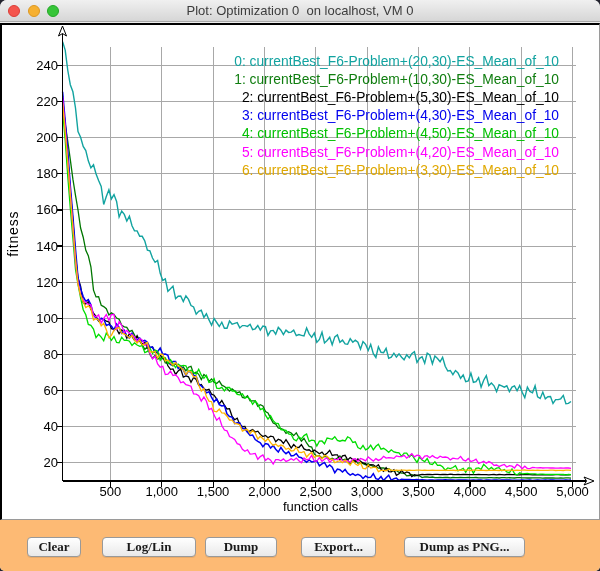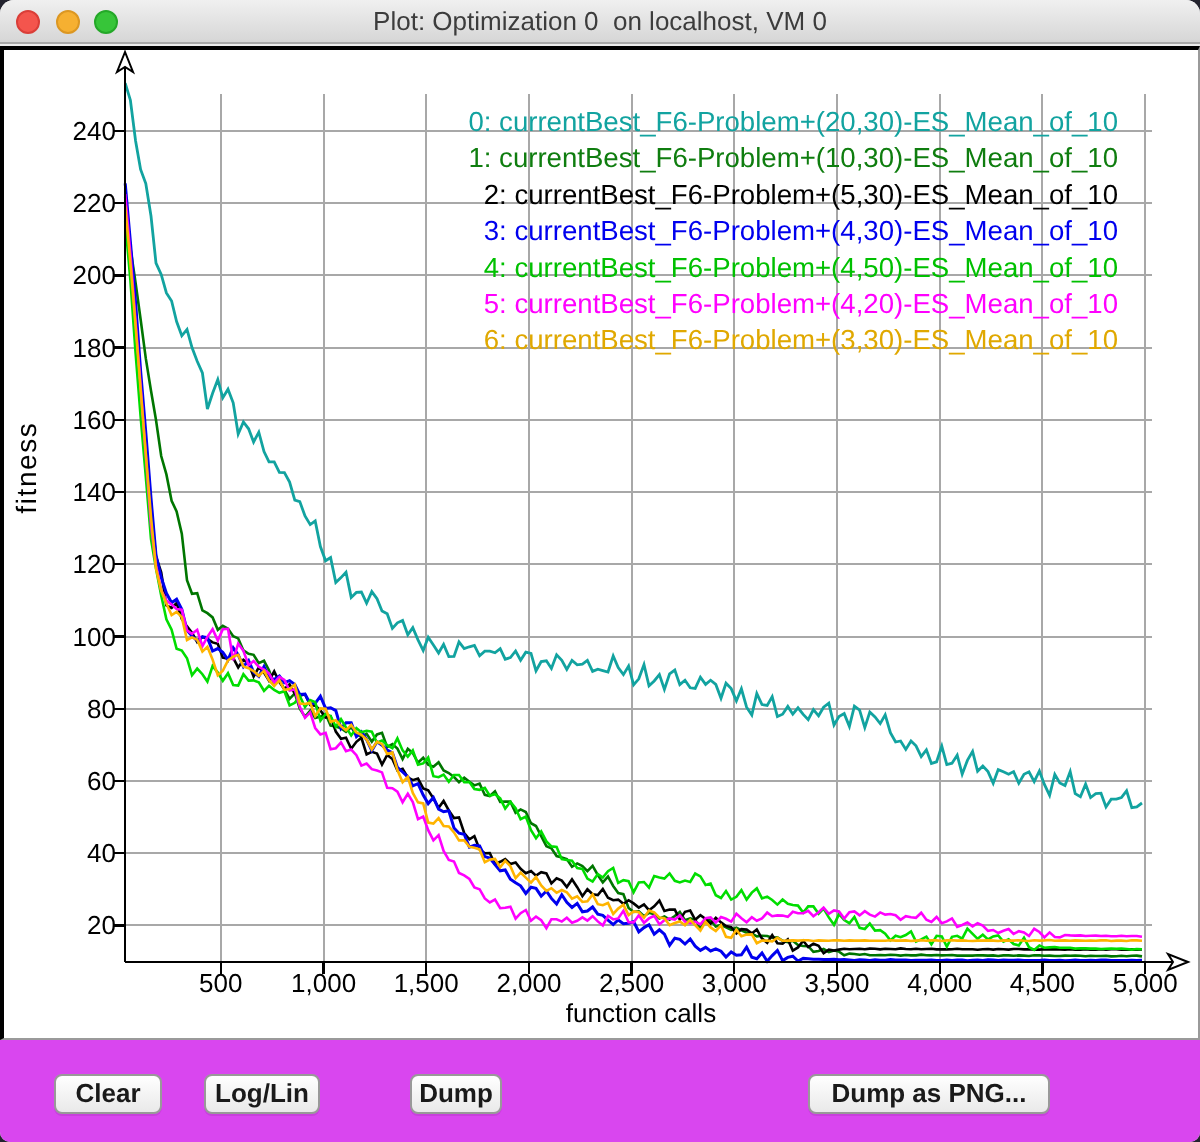--- a/index.html
+++ b/index.html
@@ -5,21 +5,21 @@
 #win { position:absolute; left:0; top:0; width:600px; height:571px;
   border-radius:7px 7px 5px 5px; overflow:hidden; background:#ededed; }
 #titlebar { position:absolute; left:0; top:0; width:600px; height:22px;
   background:linear-gradient(#f0f0f0, #d6d6d6); border-bottom:1px solid #a9a9a9; }
 #title { position:absolute; left:0; top:0; width:600px; height:22px; line-height:22px;
   text-align:center; font-size:13px; color:#3c3c3c; }
 .tl { position:absolute; top:5px; width:12px; height:12px; border-radius:50%; }
 #panel { position:absolute; left:0; top:23px; width:600px; height:497px;
   background:#fff; border-top:2px solid #000; border-left:2px solid #000;
   border-right:1px solid #9a9a9a; border-bottom:1px solid #9a9a9a; }
-#bbar { position:absolute; left:0; top:520px; width:600px; height:51px; background:#d946ef; }
+#bbar { position:absolute; left:0; top:520px; width:600px; height:51px; background:#fdba74;font-family:Liberation Serif, serif; }
 .btn { position:absolute; top:17px; height:20px; border:1px solid #999;
   border-radius:4px; background:linear-gradient(#ffffff,#f4f4f4 50%,#e9e9e9);
   font-size:13px; font-weight:bold; color:#1a1a1a; text-align:center; line-height:18px;
   box-shadow:0 1px 0 rgba(0,0,0,0.08); }
 svg text { font-family:"Liberation Sans", sans-serif; font-size:13px; fill:#000000; }
 svg text.lg { font-size:13.8px; }
 </style></head><body>
 <div id="win">
  <div id="titlebar">
   <div id="title">Plot: Optimization 0&nbsp; on localhost, VM 0</div>
@@ -116,17 +116,18 @@
         <text x="557" y="58.7" text-anchor="end" class="lg" style="fill:#0f7d0f">1: currentBest_F6-Problem+(10,30)-ES_Mean_of_10</text>
         <text x="557" y="76.9" text-anchor="end" class="lg" style="fill:#000000">2: currentBest_F6-Problem+(5,30)-ES_Mean_of_10</text>
         <text x="557" y="95.1" text-anchor="end" class="lg" style="fill:#0000ee">3: currentBest_F6-Problem+(4,30)-ES_Mean_of_10</text>
         <text x="557" y="113.3" text-anchor="end" class="lg" style="fill:#00c000">4: currentBest_F6-Problem+(4,50)-ES_Mean_of_10</text>
         <text x="557" y="131.5" text-anchor="end" class="lg" style="fill:#ff00ff">5: currentBest_F6-Problem+(4,20)-ES_Mean_of_10</text>
         <text x="557" y="149.7" text-anchor="end" class="lg" style="fill:#e0a800">6: currentBest_F6-Problem+(3,30)-ES_Mean_of_10</text>
  </svg>
  </div>
  <div id="bbar">
   <div class="btn" style="left:27px;  width:54px;">Clear</div>
-  <div class="btn" style="left:102px; width:58px;">Log/Lin</div>
-  <div class="btn" style="left:205px; width:46px;">Dump</div>
+  <div class="btn" style="left:102px; width:94px;">Log/Lin</div>
+  <div class="btn" style="left:205px; width:72px;">Dump</div>
+  <div class="btn" style="left:301px; width:75px;">Export...</div>
   <div class="btn" style="left:404px; width:121px;">Dump as PNG...</div>
  </div>
 </div>
 
 </body></html>

